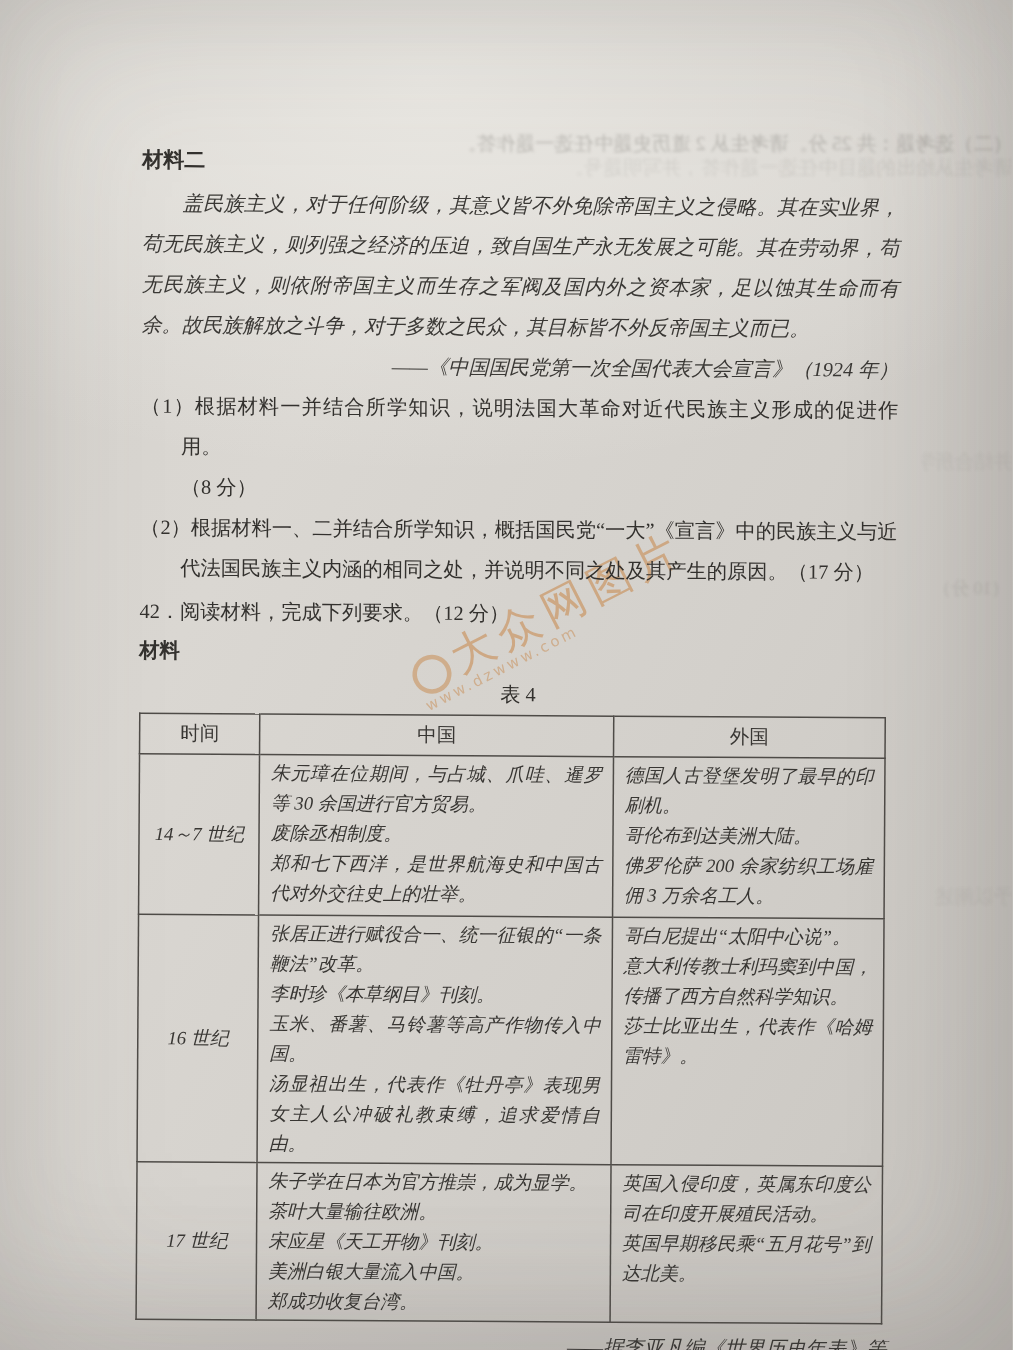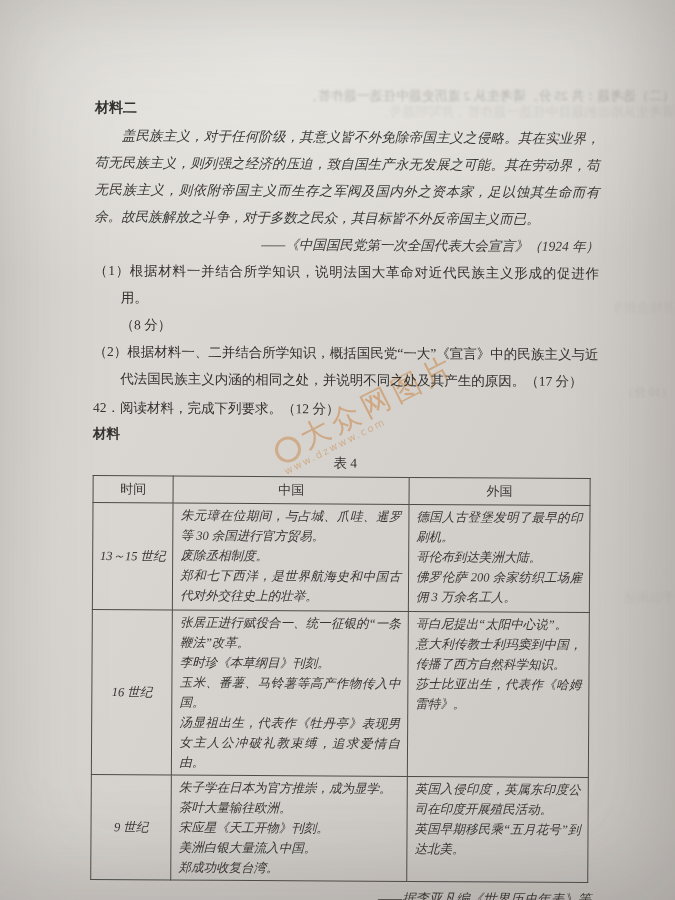--- a/index.html
+++ b/index.html
@@ -108,21 +108,21 @@
     <table class="t4">
       <thead>
         <tr>
           <th>时间</th>
           <th>中国</th>
           <th>外国</th>
         </tr>
       </thead>
       <tbody>
         <tr class="r1">
-          <td class="period">13～15 世纪</td>
+          <td class="period">14～7 世纪</td>
           <td class="china">
             <div class="cell-line">朱元璋在位期间，与占城、爪哇、暹罗等 30 余国进行官方贸易。</div>
             <div class="cell-line">废除丞相制度。</div>
             <div class="cell-line">郑和七下西洋，是世界航海史和中国古代对外交往史上的壮举。</div>
           </td>
           <td class="foreign">
             <div class="cell-line">德国人古登堡发明了最早的印刷机。</div>
             <div class="cell-line">哥伦布到达美洲大陆。</div>
             <div class="cell-line">佛罗伦萨 200 余家纺织工场雇佣 3 万余名工人。</div>
           </td>
@@ -135,21 +135,21 @@
             <div class="cell-line">玉米、番薯、马铃薯等高产作物传入中国。</div>
             <div class="cell-line">汤显祖出生，代表作《牡丹亭》表现男女主人公冲破礼教束缚，追求爱情自由。</div>
           </td>
           <td class="foreign">
             <div class="cell-line">哥白尼提出“太阳中心说”。</div>
             <div class="cell-line">意大利传教士利玛窦到中国，传播了西方自然科学知识。</div>
             <div class="cell-line">莎士比亚出生，代表作《哈姆雷特》。</div>
           </td>
         </tr>
         <tr class="r3">
-          <td class="period">9 世纪</td>
+          <td class="period">17 世纪</td>
           <td class="china">
             <div class="cell-line">朱子学在日本为官方推崇，成为显学。</div>
             <div class="cell-line">茶叶大量输往欧洲。</div>
             <div class="cell-line">宋应星《天工开物》刊刻。</div>
             <div class="cell-line">美洲白银大量流入中国。</div>
             <div class="cell-line">郑成功收复台湾。</div>
           </td>
           <td class="foreign">
             <div class="cell-line">英国入侵印度，英属东印度公司在印度开展殖民活动。</div>
             <div class="cell-line">英国早期移民乘“五月花号”到达北美。</div>

